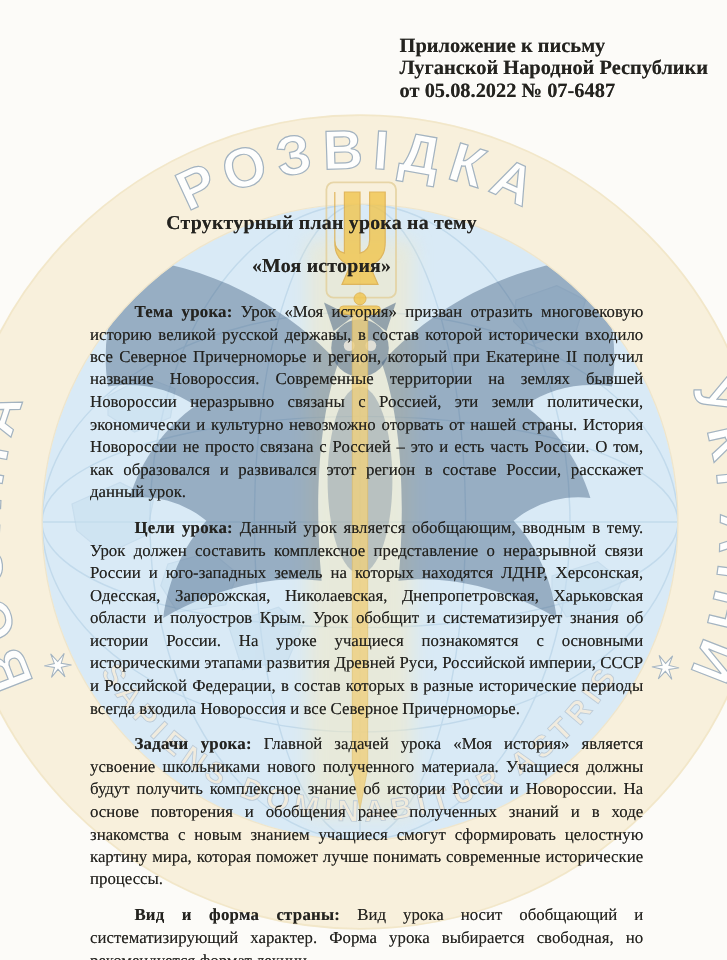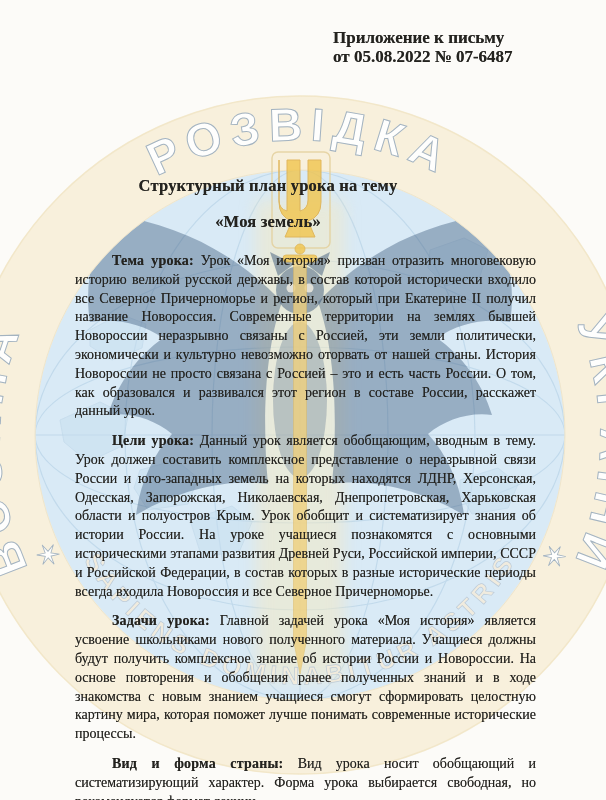--- a/index.html
+++ b/index.html
@@ -124,26 +124,27 @@
     <text class="star-glyph" x="38" y="568" transform="rotate(-32 45 560)">✶</text>
     <text class="star-glyph" x="540" y="568" transform="rotate(32 555 560)">✶</text>
     <text class="motto-label" text-anchor="middle">
       <textPath href="#mottoPath" startOffset="50%">SAPIENS DOMINABITUR ASTRIS</textPath>
     </text>
   </svg>
 
   <div class="txt-layer">
     <div class="doc-header">
       <div>Приложение к письму</div>
+      <div>Луганской Народной Республики</div>
       <div>от 05.08.2022 № 07-6487</div>
     </div>
 
     <div class="title-wrap">
       <div>Структурный план урока на тему</div>
-      <div class="title-line2">«Моя земель»</div>
+      <div class="title-line2">«Моя история»</div>
     </div>
 
     <div class="content">
       <p><b>Тема урока:</b> <span>Урок «Моя история» призван отразить многовековую историю великой русской державы, в состав которой исторически входило все Северное Причерноморье и регион, который при Екатерине II получил название Новороссия. Современные территории на землях бывшей Новороссии неразрывно связаны с Россией, эти земли политически, экономически и культурно невозможно оторвать от нашей страны. История Новороссии не просто связана с Россией – это и есть часть России. О том, как образовался и развивался этот регион в составе России, расскажет данный урок.</span></p>
       <p><b>Цели урока:</b> <span>Данный урок является обобщающим, вводным в тему. Урок должен составить комплексное представление о неразрывной связи России и юго-западных земель на которых находятся ЛДНР, Херсонская, Одесская, Запорожская, Николаевская, Днепропетровская, Харьковская области и полуостров Крым. Урок обобщит и систематизирует знания об истории России. На уроке учащиеся познакомятся с основными историческими этапами развития Древней Руси, Российской империи, СССР и Российской Федерации, в состав которых в разные исторические периоды всегда входила Новороссия и все Северное Причерноморье.</span></p>
       <p><b>Задачи урока:</b> <span>Главной задачей урока «Моя история» является усвоение школьниками нового полученного материала. Учащиеся должны будут получить комплексное знание об истории России и Новороссии. На основе повторения и обобщения ранее полученных знаний и в ходе знакомства с новым знанием учащиеся смогут сформировать целостную картину мира, которая поможет лучше понимать современные исторические процессы.</span></p>
       <p><b>Вид и форма страны:</b> <span>Вид урока носит обобщающий и систематизирующий характер. Форма урока выбирается свободная, но рекомендуется формат лекции.</span></p>
     </div>
   </div>
 

